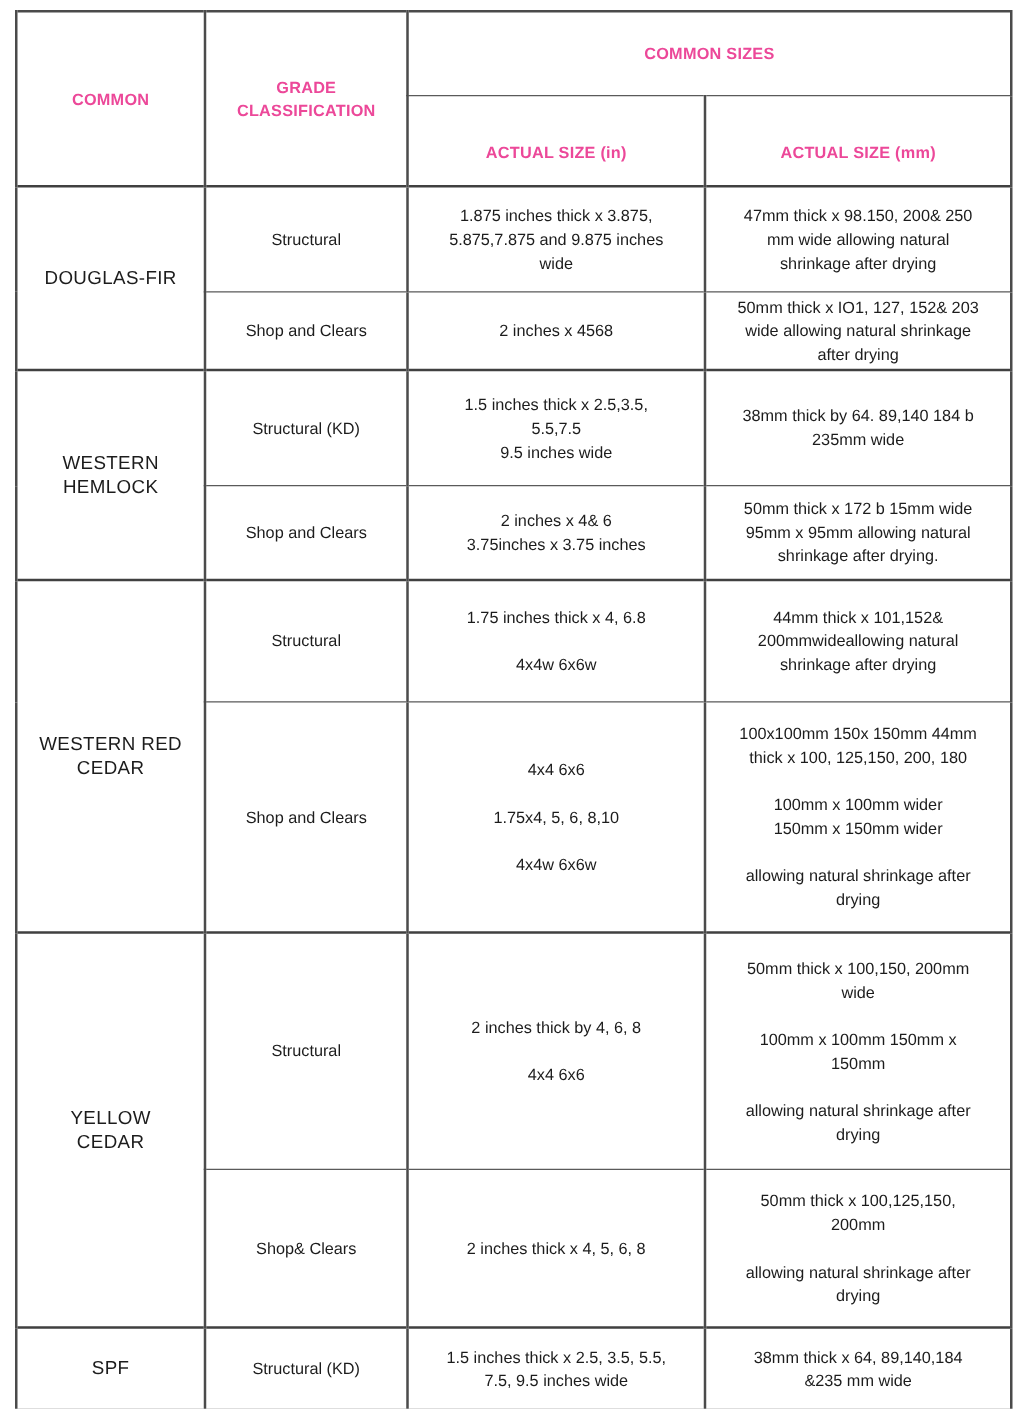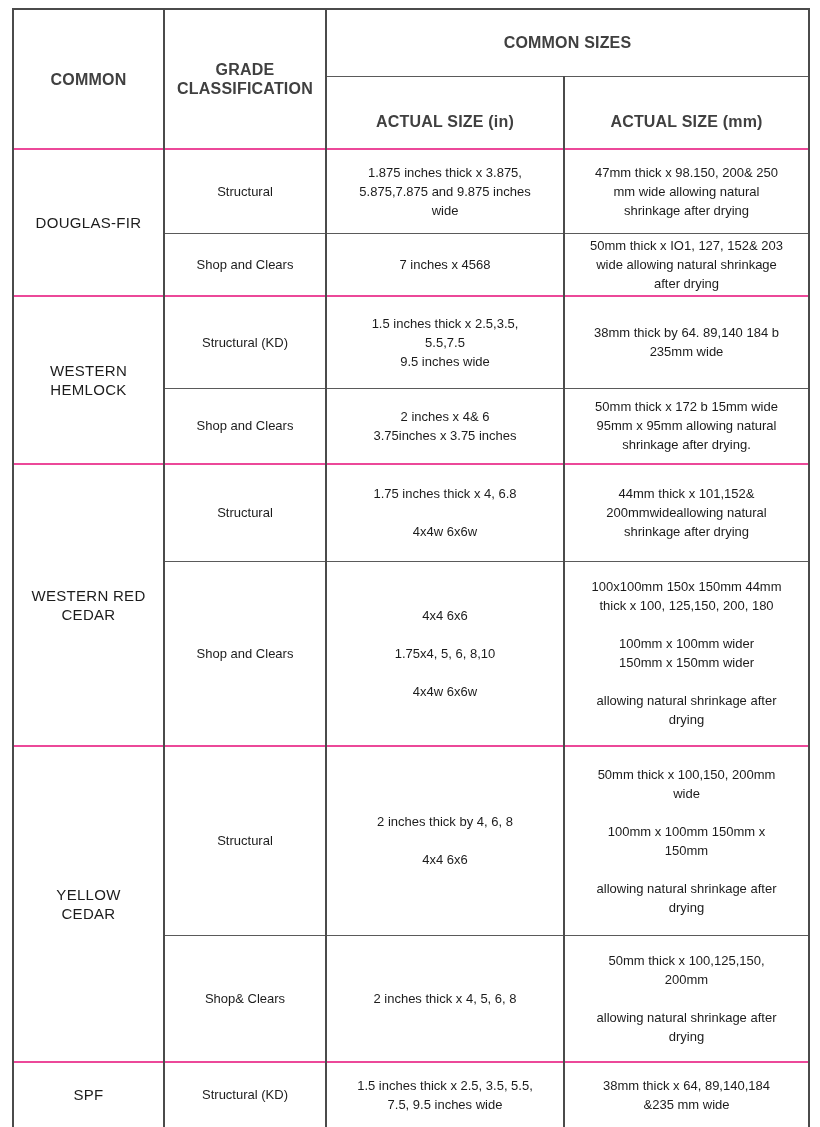--- a/index.html
+++ b/index.html
@@ -23,26 +23,26 @@
     border-top: 1px solid #5a5a5a;
     border-bottom: 1px solid #5a5a5a;
     text-align: center;
     vertical-align: middle;
     white-space: pre-line;
     padding: 2px 8px;
     font-size: 13px;
     line-height: 19px;
     overflow: hidden;
   }
-  tr.group-start > td { border-top: 2px solid #ec4899; margin-left: 39px; }
+  tr.group-start > td { border-top: 2px solid #404040; margin-left: 39px; }
   th {
     font-weight: bold;
-    font-size: 16px;
+    font-size: 13px;
     letter-spacing: 0.2px;
-    color: #404040;
+    color: #ec4899;
   }
   th.sub-size { padding-top: 20px; }
   td.species { font-size: 15px; letter-spacing: 0.3px; }
 </style>
 </head>
 <body>
 
 <div class="page">
   <table class="sizes">
     <colgroup>
@@ -70,21 +70,21 @@
         <td>Structural</td>
         <td>1.875 inches thick x 3.875,
 5.875,7.875 and  9.875 inches
 wide</td>
         <td>47mm thick x 98.150, 200&amp; 250
 mm wide allowing natural
 shrinkage after drying</td>
       </tr>
       <tr style="height:55px">
         <td>Shop and Clears</td>
-        <td>7 inches x 4568</td>
+        <td>2 inches x 4568</td>
         <td>50mm thick x IO1, 127, 152&amp; 203
 wide allowing natural shrinkage
 after drying</td>
       </tr>
 
       <tr class="group-start" style="height:93px">
         <td class="species" rowspan="2">WESTERN
 HEMLOCK</td>
         <td>Structural (KD)</td>
         <td>1.5 inches thick x 2.5,3.5,

